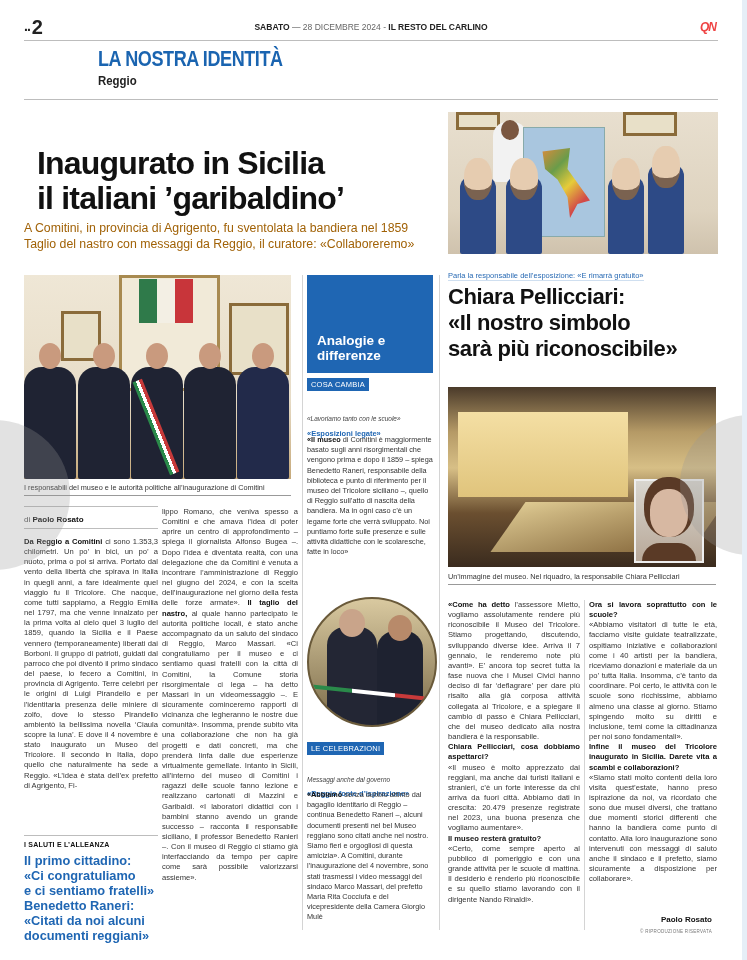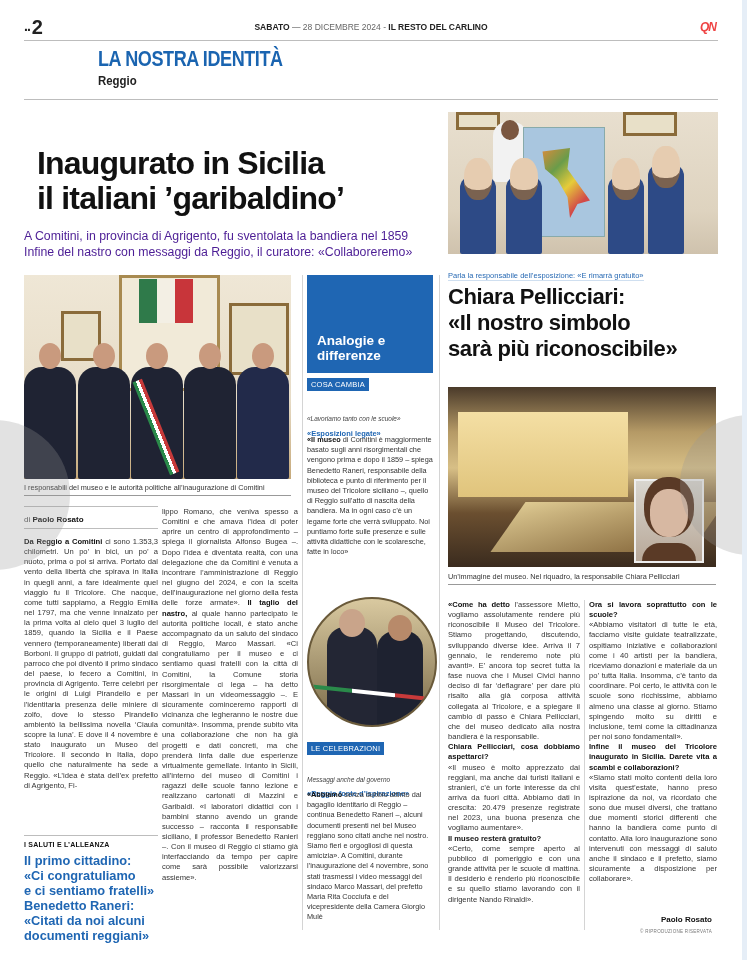--- a/index.html
+++ b/index.html
@@ -19,21 +19,21 @@
   .dateline b { color: #222; font-weight: bold; }
   .qn-logo { position: absolute; right: 26px; top: 20px; font-size: 12px; font-weight: bold; color: #ef4444; letter-spacing: -1px; font-style: italic; }
   .rule { position: absolute; left: 24px; width: 694px; height: 1px; background: #bdbdbd; }
 
   .section-title { position: absolute; left: 98px; top: 46px; font-weight: bold; font-size: 22px; color: #1a64b0; letter-spacing: -0.5px; transform: scaleX(0.82); transform-origin: left; white-space: nowrap; }
   .section-sub { position: absolute; left: 98px; top: 73px; font-weight: bold; font-size: 13px; color: #222; transform: scaleX(0.88); transform-origin: left; }
 
   
   .hl-blue { position: absolute; left: 24px; top: 110px; font-size: 32px; font-weight: bold; color: #1a64b0; letter-spacing: -0.8px; white-space: nowrap; }
   .hl-black { position: absolute; left: 24px; top: 146px; font-size: 32px; font-weight: bold; color: #111; letter-spacing: -0.8px; line-height: 35px; white-space: nowrap; margin-left: 13px; }
-  .hl-sub { position: absolute; left: 24px; top: 220px; font-size: 12.3px; color: #4c1d95; line-height: 16px; white-space: nowrap; margin-top: 8px; }
+  .hl-sub { position: absolute; left: 24px; top: 220px; font-size: 12.3px; color: #a16207; line-height: 16px; white-space: nowrap; }
 
   
   .photo { position: absolute; overflow: hidden; }
   .photo-kids { left: 448px; top: 112px; width: 270px; height: 142px; background: linear-gradient(180deg,#e8dfcf 0%,#ded3bf 70%,#cfc2ad 100%); }
   .photo-kids .map { position: absolute; left: 75px; top: 15px; width: 80px; height: 108px; background: #a9c6df; border: 1px solid #8aa; }
   .photo-kids .map .it { position: absolute; left: 16px; top: 20px; width: 50px; height: 70px; background: linear-gradient(135deg,#e38a3a 0%,#6a9c4a 30%,#e6cc3a 55%,#d24a48 80%); clip-path: polygon(5% 5%,60% 0,55% 30%,80% 55%,100% 75%,75% 80%,60% 100%,55% 70%,35% 45%,10% 30%); }
   .photo-kids .man { position: absolute; left: 45px; top: 10px; width: 34px; height: 60px; background: #f2f2f2; border-radius: 14px 14px 4px 4px; }
   .photo-kids .man::before { content: ""; position: absolute; left: 8px; top: -2px; width: 18px; height: 20px; border-radius: 50%; background: #7a5640; }
   .photo-kids .kid { position: absolute; width: 36px; height: 78px; background: #2d4a86; border-radius: 12px 12px 2px 2px; bottom: 0; }
   .photo-kids .kid::before { content: ""; position: absolute; left: 4px; top: -18px; width: 28px; height: 32px; background: #e6ccb0; border-radius: 45%; border-bottom: 10px solid #7a6250; }
@@ -113,21 +113,21 @@
   <div class="section-title">LA NOSTRA IDENTITÀ</div>
   <div class="section-sub">Reggio</div>
   <div class="rule" style="top:99px"></div>
 
   <div class="hl-black">
     <div>Inaugurato in Sicilia</div>
     <div>il italiani ’garibaldino’</div>
   </div>
   <div class="hl-sub">
     <div>A Comitini, in provincia di Agrigento, fu sventolata la bandiera nel 1859</div>
-    <div>Infine del nastro con messaggi da Reggio, il curatore: «Collaboreremo»</div>
+    <div>Taglio del nastro con messaggi da Reggio, il curatore: «Collaboreremo»</div>
   </div>
 
   <div class="photo photo-kids">
     <div class="frame" style="left:8px;top:0;width:38px;height:12px"></div>
     <div class="frame" style="left:175px;top:0;width:48px;height:18px"></div>
     <div class="man"></div>
     <div class="map">
         <div class="it"></div>
       </div>
     <div class="kid" style="left:12px"></div>

